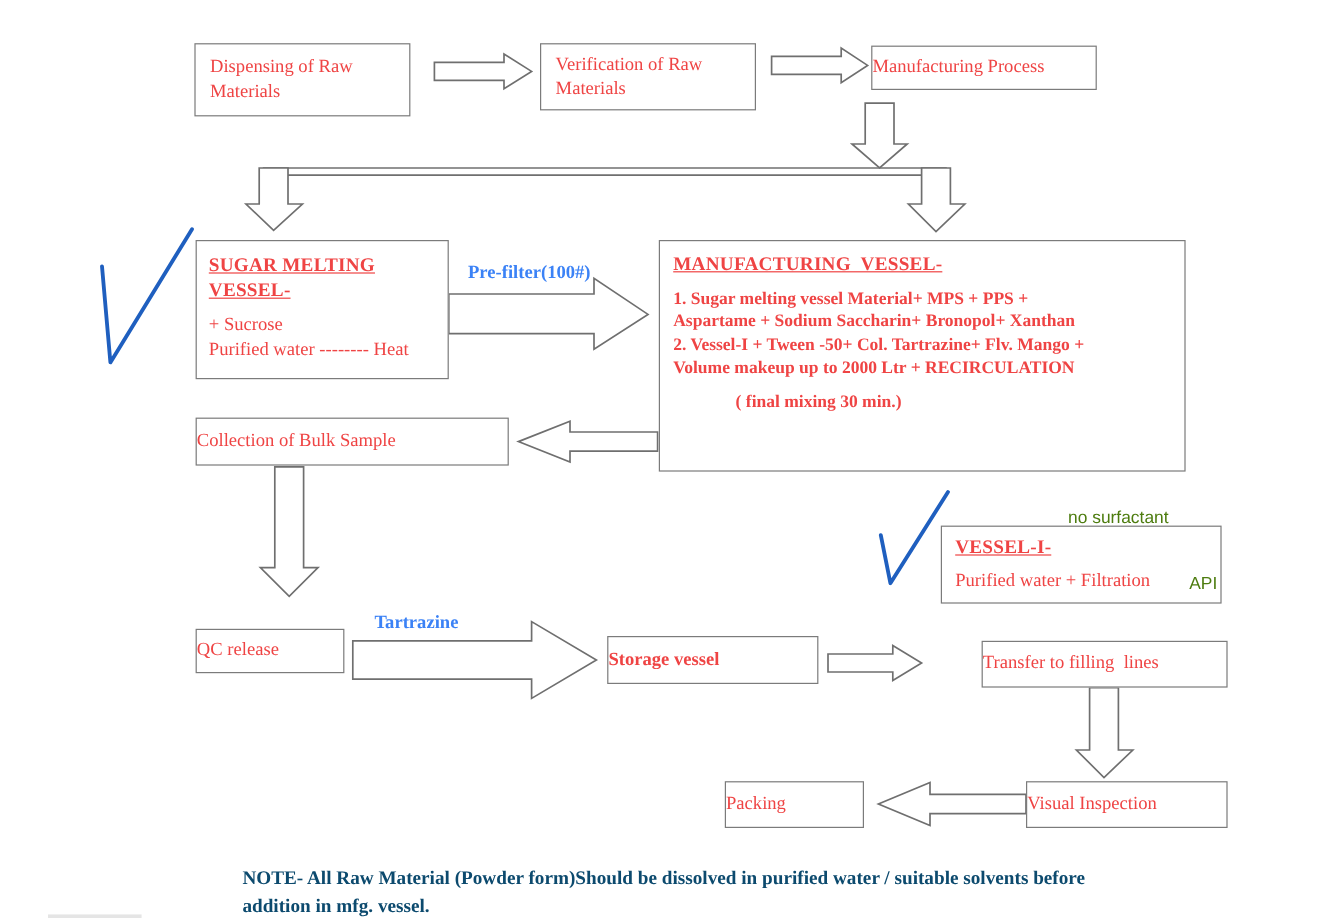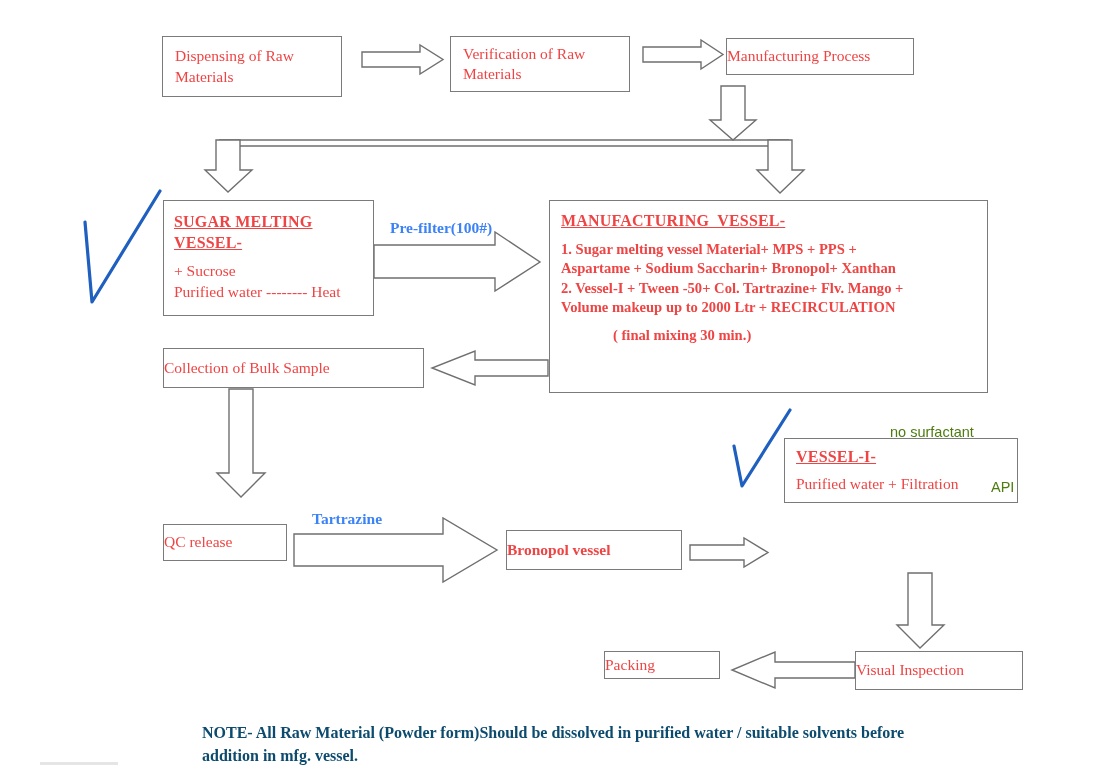--- a/index.html
+++ b/index.html
@@ -164,29 +164,32 @@
   <div class="box" style="left:784px; top:438px; width:234px; height:65px; justify-content:center; padding:0 11px;">
     <span class="box-line hdr" style="margin-bottom:7px;">VESSEL-I-</span>
     <span class="box-line plain">Purified water + Filtration</span>
   </div>
 
   <div class="box plain center" style="left:163px; top:524px; width:124px; height:37px;">
     <span class="box-line">QC release</span>
   </div>
 
   <div class="box center" style="left:506px; top:530px; width:176px; height:40px;">
-    <span class="box-line bold" style="font-size:15.5px;">Bronopol vessel</span>
-  </div>
-
+    <span class="box-line bold" style="font-size:15.5px;">Storage vessel</span>
+  </div>
+
+  <div class="box plain center" style="left:818px; top:534px; width:205px; height:39px;">
+    <span class="box-line">Transfer to filling  lines</span>
+  </div>
 
   <div class="box plain center" style="left:855px; top:651px; width:168px; height:39px;">
     <span class="box-line">Visual Inspection</span>
   </div>
 
-  <div class="box plain center" style="left:604px; top:651px; width:116px; height:28px;">
+  <div class="box plain center" style="left:604px; top:651px; width:116px; height:39px;">
     <span class="box-line">Packing</span>
   </div>
 
   <div class="lbl" style="left:390px; top:219px;">Pre-filter(100#)</div>
 
   <div class="lbl" style="left:312px; top:510px;">Tartrazine</div>
 
   <div class="ann" style="left:890px; top:424px;">no surfactant</div>
 
   <div class="ann" style="left:991px; top:479px;">API</div>

